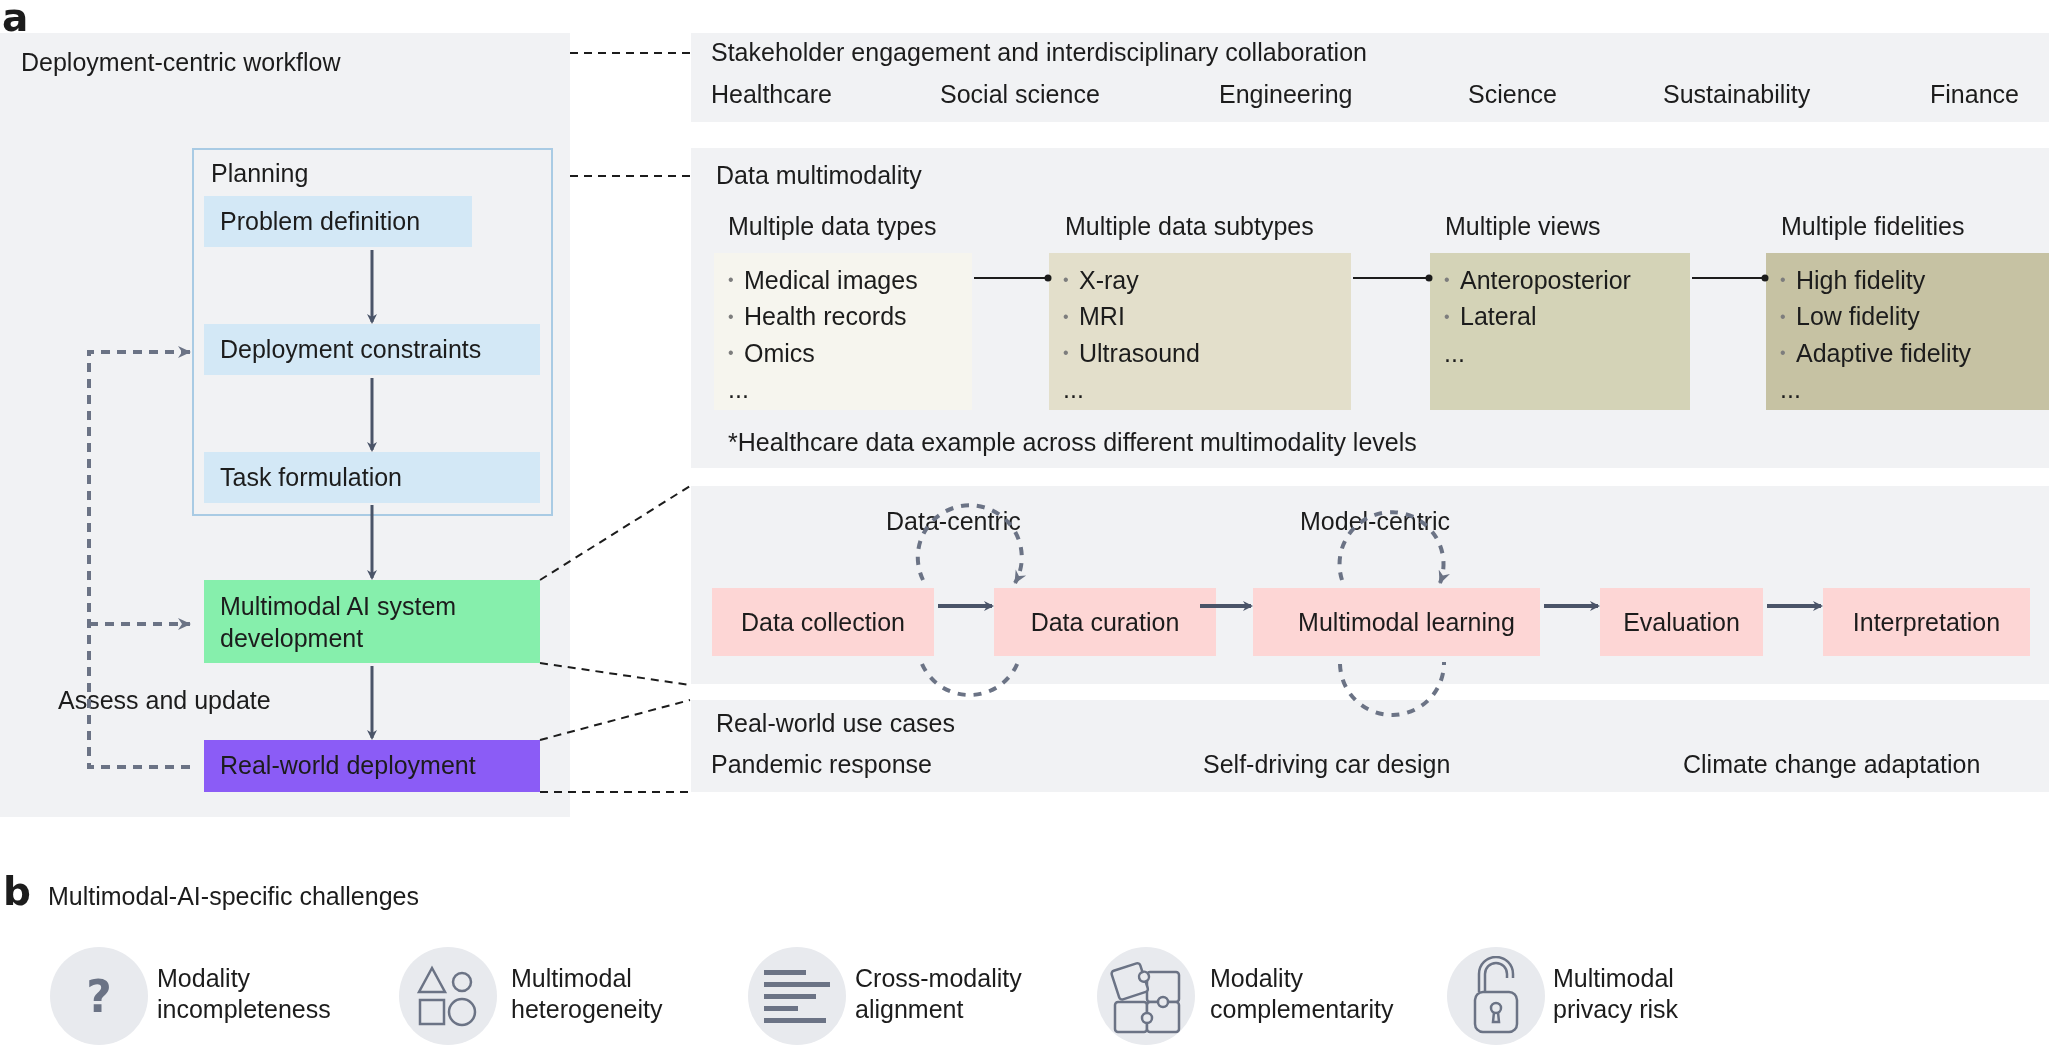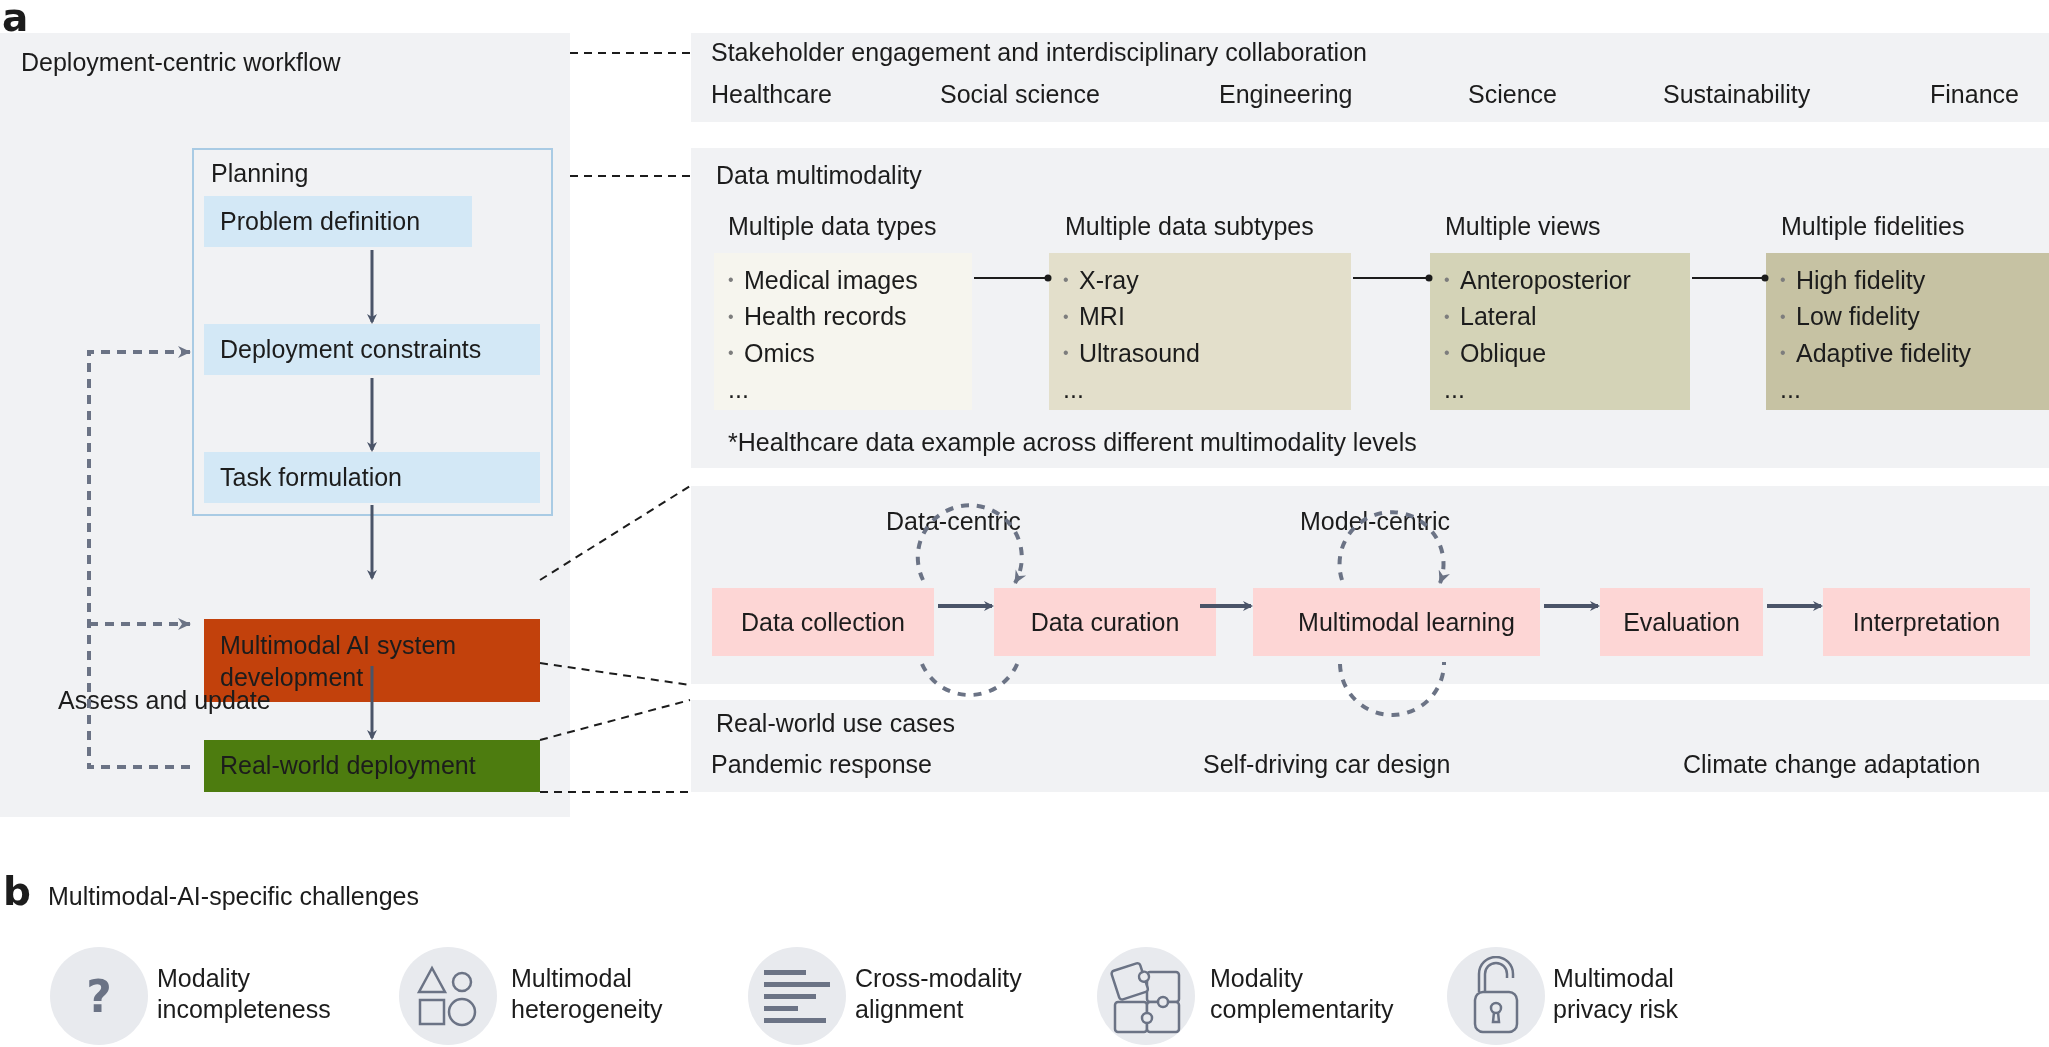--- a/index.html
+++ b/index.html
@@ -4,22 +4,22 @@
 <style>
   html, body { margin: 0; padding: 0; background: #ffffff; }
   body { width: 2049px; height: 1047px; position: relative; overflow: hidden;
          font-family: "Liberation Sans", "DejaVu Sans", sans-serif; color: #1c1c1c; }
   .abs { position: absolute; }
   .panel-label { font-size: 39px; font-weight: bold; line-height: 1; font-family: "DejaVu Sans", sans-serif; }
   .panel { position: absolute; background: #f1f2f4; }
   .txt { position: absolute; font-size: 25px; white-space: nowrap; line-height: 1.2; }
   .box { position: absolute; box-sizing: border-box; font-size: 25px; line-height: 1.25; }
   .blue { background: #d3e8f6; }
-  .pink { background: #c2410c; margin-top: 39px; }
-  .yellow { background: #4d7c0f; }
+  .pink { background: #86efac; }
+  .yellow { background: #8b5cf6; }
   .box .lbl { position: absolute; left: 16px; top: 50%; transform: translateY(-50%); white-space: nowrap; }
   .planning-frame { position: absolute; border: 2px solid #a9cbe4; box-sizing: border-box; }
   .dm-box { position: absolute; box-sizing: border-box; padding: 10px 0 0 14px; font-size: 25px; line-height: 34px; }
   .dm-box .item { white-space: nowrap; }
   .dm-box .bullet { color: #7d7d7d; font-size: 16px; display: inline-block; width: 16px; vertical-align: middle; position: relative; top: -2px; }
   .pbox { position: absolute; box-sizing: border-box; background: #fdd6d5; font-size: 25px; display: flex; align-items: center; justify-content: center; white-space: nowrap; }
   .circle { position: absolute; width: 98px; height: 98px; border-radius: 50%; background: #e8eaee; display:flex; align-items:center; justify-content:center; }
   .ch-text { position: absolute; font-size: 25px; line-height: 31px; white-space: nowrap; }
   svg.overlay { position: absolute; left: 0; top: 0; pointer-events: none; }
 </style>
@@ -82,21 +82,20 @@
 </div>
 <div class="dm-box" id="dm1" style="left: 1049px; top: 253px; width: 302px; height: 157px; background: rgb(227, 223, 203);">
   <div class="item"><span class="bullet">•</span><span>X-ray</span></div>
   <div class="item"><span class="bullet">•</span><span>MRI</span></div>
   <div class="item"><span class="bullet">•</span><span>Ultrasound</span></div>
   <div class="item">...</div>
 </div>
 <div class="dm-box" id="dm2" style="left: 1430px; top: 253px; width: 260px; height: 157px; background: rgb(212, 211, 183);">
   <div class="item"><span class="bullet">•</span><span>Anteroposterior</span></div>
   <div class="item"><span class="bullet">•</span><span>Lateral</span></div>
-  <div class="item"><span class="bullet">•</span><span>Oblique</span></div>
   <div class="item">...</div>
 </div>
 <div class="dm-box" id="dm3" style="left: 1766px; top: 253px; width: 284px; height: 157px; background: rgb(198, 194, 163);">
   <div class="item"><span class="bullet">•</span><span>High fidelity</span></div>
   <div class="item"><span class="bullet">•</span><span>Low fidelity</span></div>
   <div class="item"><span class="bullet">•</span><span>Adaptive fidelity</span></div>
   <div class="item">...</div>
 </div>
 
 <div class="txt" style="left:728px; top:427px;">*Healthcare data example across different multimodality levels</div>

